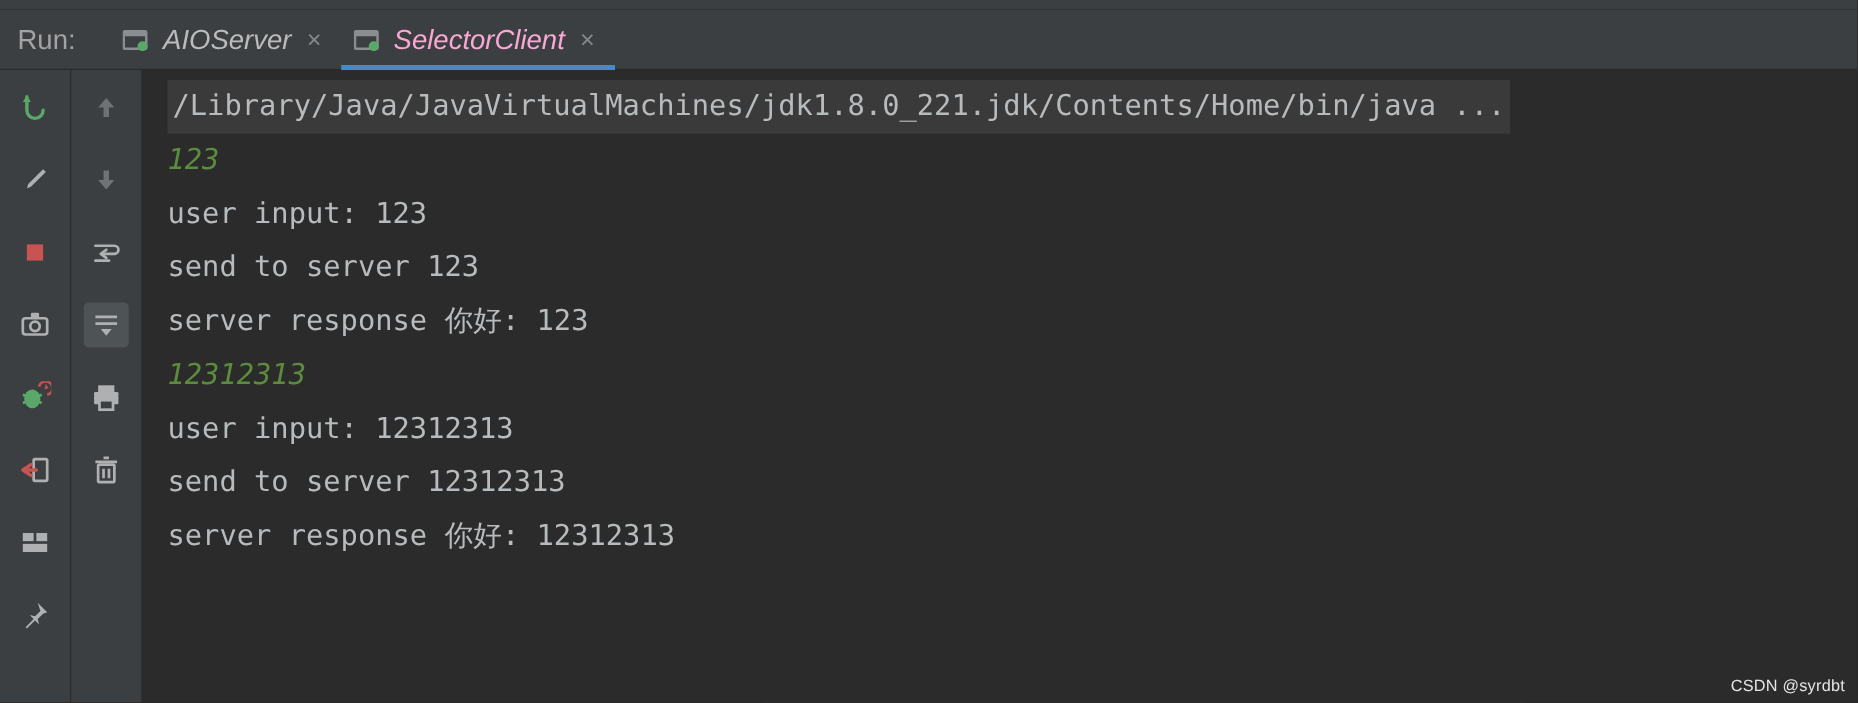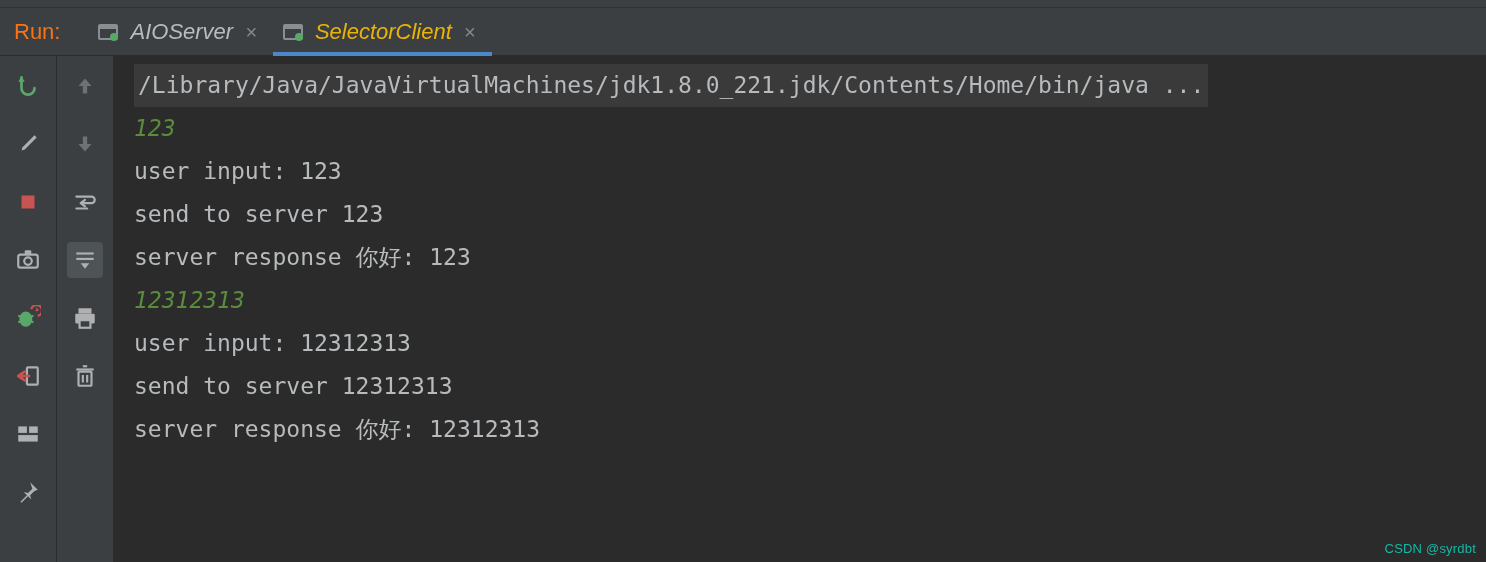--- a/index.html
+++ b/index.html
@@ -17,41 +17,41 @@
   .run-header {
     height: 48px;
     background: #3c3f41;
     display: flex;
     align-items: center;
     padding: 0 14px;
     border-bottom: 1px solid #2b2b2b;
     font-size: 22px;
     color: #a9a9a9;
   }
-  .run-label { margin-right: 28px; font-size: 22px; color: #f97316; }
+  .run-label { margin-right: 28px; font-size: 22px; color: #a3a3a3; }
 
   .tab {
     display: flex;
     align-items: center;
     height: 48px;
     padding: 0 14px 0 10px;
     position: relative;
     gap: 10px;
     cursor: pointer;
     font-style: italic;
   }
   .tab.active::after {
     content: "";
     position: absolute;
     left: 0; right: 0; bottom: 0;
     height: 4px;
     background: #4a88c7;
   }
   .tab-label { font-size: 22px; color: #bbbbbb; }
-  .tab.active .tab-label { color: #eab308; }
+  .tab.active .tab-label { color: #f9a8d4; }
   .tab-close {
     font-size: 20px;
     color: #888;
     padding: 0 2px;
     line-height: 1;
   }
 
   .run-config-icon {
     width: 22px; height: 18px;
     position: relative;
@@ -112,21 +112,21 @@
     overflow: hidden;
   }
   .console .cmdline { background: #3a3a3a; padding: 0 4px; display: inline-block; border-radius: 0; }
   .console .user-input { color: #5b8c3e; font-style: italic; }
 
   
   .watermark {
     position: absolute;
     right: 10px; bottom: 6px;
     font-size: 13px;
-    color: #14b8a6;
+    color: #e5e5e5;
     font-family: sans-serif;
     letter-spacing: 0.2px;
   }
 </style>
 </head>
 <body>
 
 <div class="editor-strip"></div>
 
 <div class="run-header">

